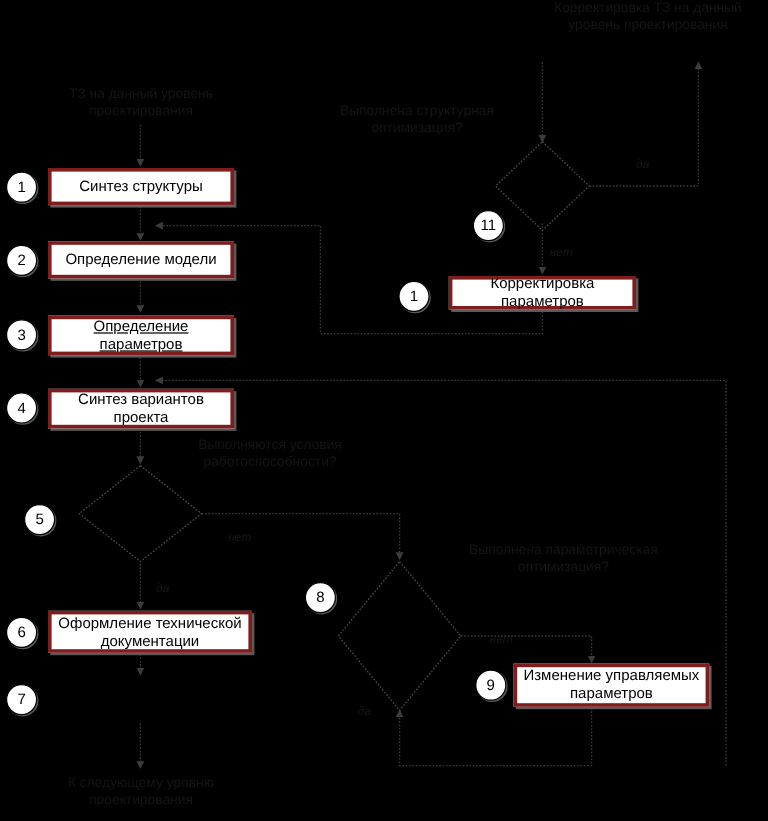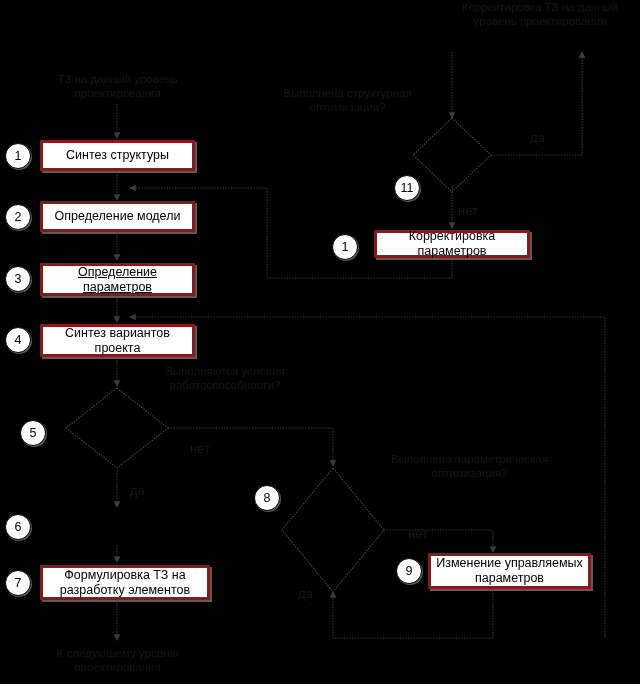--- a/index.html
+++ b/index.html
@@ -46,22 +46,23 @@
     position:absolute;
     color:#151515;
     font-size:11.5px;
     line-height:14px;
     text-align:center;
     white-space:pre-line;
   }
   .branch{
     position:absolute;
     color:#171717;
-    font-size:13px;
+    font-size:10px;
     line-height:12px;
+    font-style:italic;
   }
 </style>
 </head>
 <body>
 
 <div id="canvas">
 
   <svg class="wires" viewBox="0 0 640 684" xmlns="http://www.w3.org/2000/svg">
     <defs>
       <marker id="ah" markerWidth="7" markerHeight="7" refX="5.2" refY="3" orient="auto">
@@ -133,22 +134,22 @@
   <div class="branch" style="left:130px;top:485px;">да</div>
   <div class="branch" style="left:408px;top:528px;">нет</div>
   <div class="branch" style="left:298px;top:588px;">да</div>
 
   <div class="pbox" style="left:40px;top:140px;width:155px;height:31px;">Синтез структуры</div>
   <div class="pbox" style="left:40px;top:201px;width:155px;height:31px;">Определение модели</div>
   <div class="pbox" style="left:40px;top:263px;width:155px;height:33px;text-decoration:underline;">Определение
 параметров</div>
   <div class="pbox" style="left:40px;top:324px;width:155px;height:33px;">Синтез вариантов
 проекта</div>
-  <div class="pbox" style="left:40px;top:565px;width:170px;height:35px;">Формулировка ТЗ на
-разработку элементов</div>
+  <div class="pbox" style="left:40px;top:509px;width:170px;height:35px;">Оформление технической
+документации</div>
   <div class="pbox" style="left:428px;top:553px;width:163px;height:36px;">Изменение управляемых
 параметров</div>
   <div class="pbox" style="left:374px;top:230px;width:156px;height:28px;">Корректировка параметров</div>
 
   <div class="num" style="left:5px;top:143px;">1</div>
   <div class="num" style="left:5px;top:204px;">2</div>
   <div class="num" style="left:5px;top:266px;">3</div>
   <div class="num" style="left:5px;top:327px;">4</div>
   <div class="num" style="left:20px;top:420px;">5</div>
   <div class="num" style="left:5px;top:514px;">6</div>

